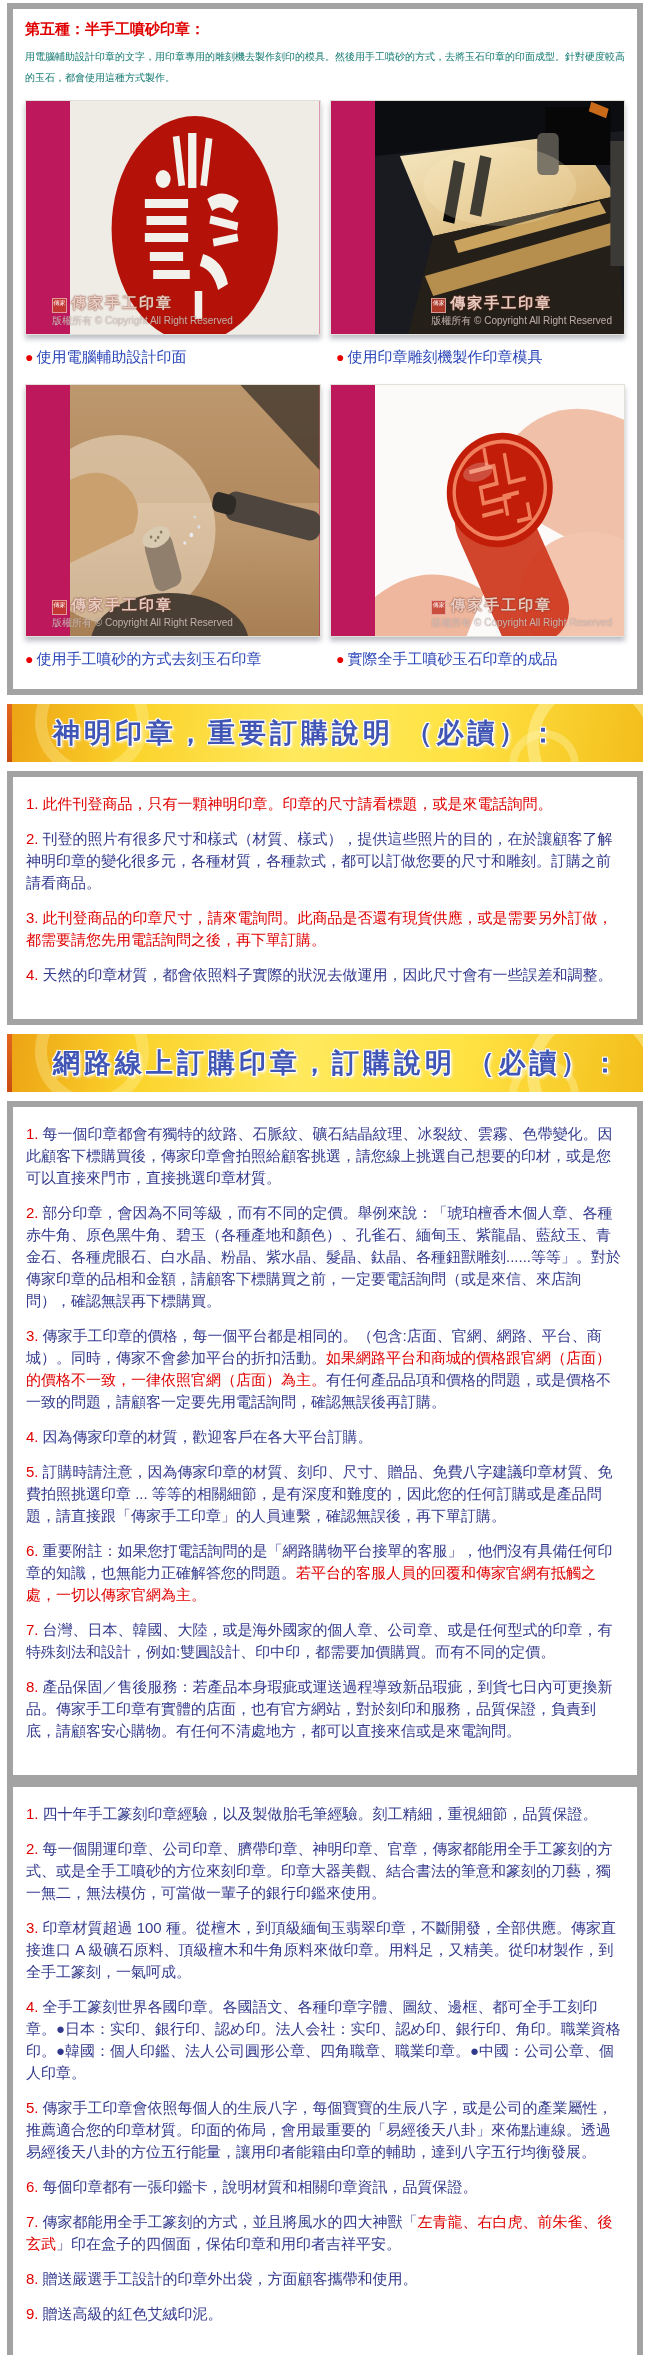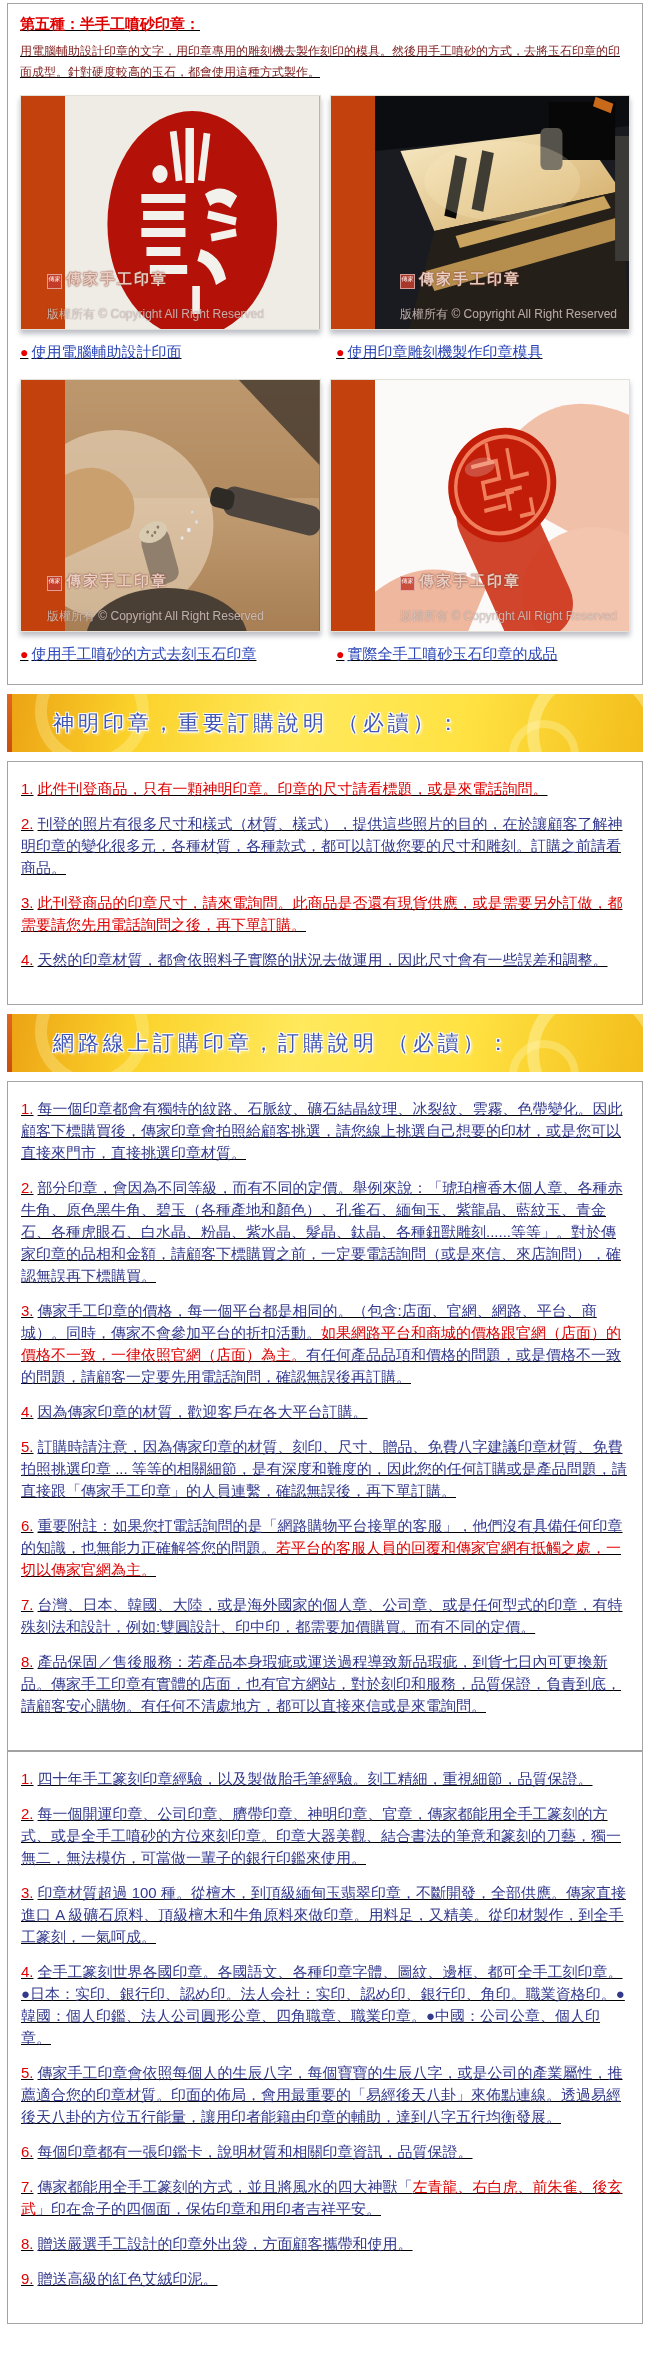--- a/index.html
+++ b/index.html
@@ -1,47 +1,47 @@
 <!DOCTYPE html>
 <html><head>
 <meta charset="utf-8">
 <style>
   html,body{margin:0;padding:0;background:#ffffff;}
   body{width:650px;font-family:"Liberation Sans","DejaVu Sans",sans-serif;}
   .page{padding:3px 0 8px;}
 
-  .box{margin:0 7px;border:1px solid #a3a3a3;background:#fff;text-decoration:underline;}
+  .box{margin:0 7px;border:6px solid #a3a3a3;background:#fff;}
   .intro-box{padding:6px 12px 16px;}
   .intro-title{color:#e00000;font-size:15px;font-weight:bold;margin:5px 0 7px;}
-  .intro-body{color:#7f1d1d;font-size:12px;line-height:21px;margin:0 0 12px;}
+  .intro-body{color:#0f766e;font-size:10px;line-height:21px;margin:0 0 12px;}
 
   .photo-grid{display:flex;gap:9px;}
-  .photo{position:relative;flex:1;border:1px solid #e3e0da;box-shadow:0 4px 5px rgba(110,115,130,.45);overflow:hidden;background:#c2410c;padding-left:44px;}
+  .photo{position:relative;flex:1;border:1px solid #e3e0da;box-shadow:0 4px 5px rgba(110,115,130,.45);overflow:hidden;background:#be185d;padding-left:44px;}
   .photo.h1{height:233px;}
   .photo.h2{height:251px;}
   .photo svg{display:block;width:100%;height:100%;}
   .caption-row{display:flex;gap:22px;margin:13px 0 17px;}
   .caption{flex:1;font-size:15px;color:#2b46b8;}
   .bullet{color:#e80000;margin-right:3px;font-size:14px;}
 
   .wm{position:absolute;bottom:6px;}
   .wm.left{left:26px;} .wm.right{right:12px;}
   .wm-row{display:flex;align-items:flex-end;gap:4px;}
   .wm-badge{width:15px;height:15px;background:rgba(195,60,45,.85);color:#fff;font-size:6px;line-height:7px;text-align:center;padding:1px 0;box-sizing:border-box;border:1px solid rgba(255,255,255,.5);}
   .wm-name{font-size:15px;font-weight:bold;color:rgba(255,240,232,.8);text-shadow:0 0 2px rgba(130,55,35,.8),0 0 1px rgba(130,55,35,.9);letter-spacing:2px;}
-  .wm-copy{font-size:12px;color:rgba(255,255,255,.6);text-shadow:0 0 1px rgba(90,50,40,.7);margin-top:17px;}
+  .wm-copy{font-size:10px;color:rgba(255,255,255,.6);text-shadow:0 0 1px rgba(90,50,40,.7);margin-top:1px;}
 
   .banner{position:relative;margin:9px 7px;height:58px;display:flex;align-items:center;overflow:hidden;
     background:linear-gradient(100deg,#eca214 0%,#fbd22a 20%,#ffe95c 46%,#ffe242 72%,#f3be1b 100%);}
   .banner::before{content:"";position:absolute;left:0;top:0;bottom:0;width:5px;background:linear-gradient(180deg,#e2661c,#c84d10);}
   .deco{position:absolute;border-radius:50%;border:12px solid rgba(255,247,180,.45);}
   .deco.r1{width:110px;height:110px;right:-18px;top:-28px;}
   .deco.r2{width:54px;height:54px;right:64px;top:26px;border-width:8px;border-color:rgba(255,247,180,.35);}
   .deco.l1{width:90px;height:90px;left:28px;top:-40px;border-color:rgba(255,247,180,.30);}
-  .banner-text{position:relative;margin-left:46px;font-size:21px;font-weight:normal;letter-spacing:4px;color:#4156b4;
+  .banner-text{position:relative;margin-left:46px;font-size:27px;font-weight:bold;letter-spacing:4px;color:#4156b4;
     text-shadow:-1px -1px 0 #fff,1px -1px 0 #fff,-1px 1px 0 #fff,1px 1px 0 #fff,2px 2px 3px rgba(255,255,255,.9);}
 
   .list-box{padding:3px 13px 20px;}
   .item{font-size:15px;line-height:22px;margin:13px 0;}
   .num{color:#e00000;margin-right:4px;}
   .c-red{color:#e00000;}
   .c-navy{color:#333a8c;}
 </style>
 </head>
 <body>

